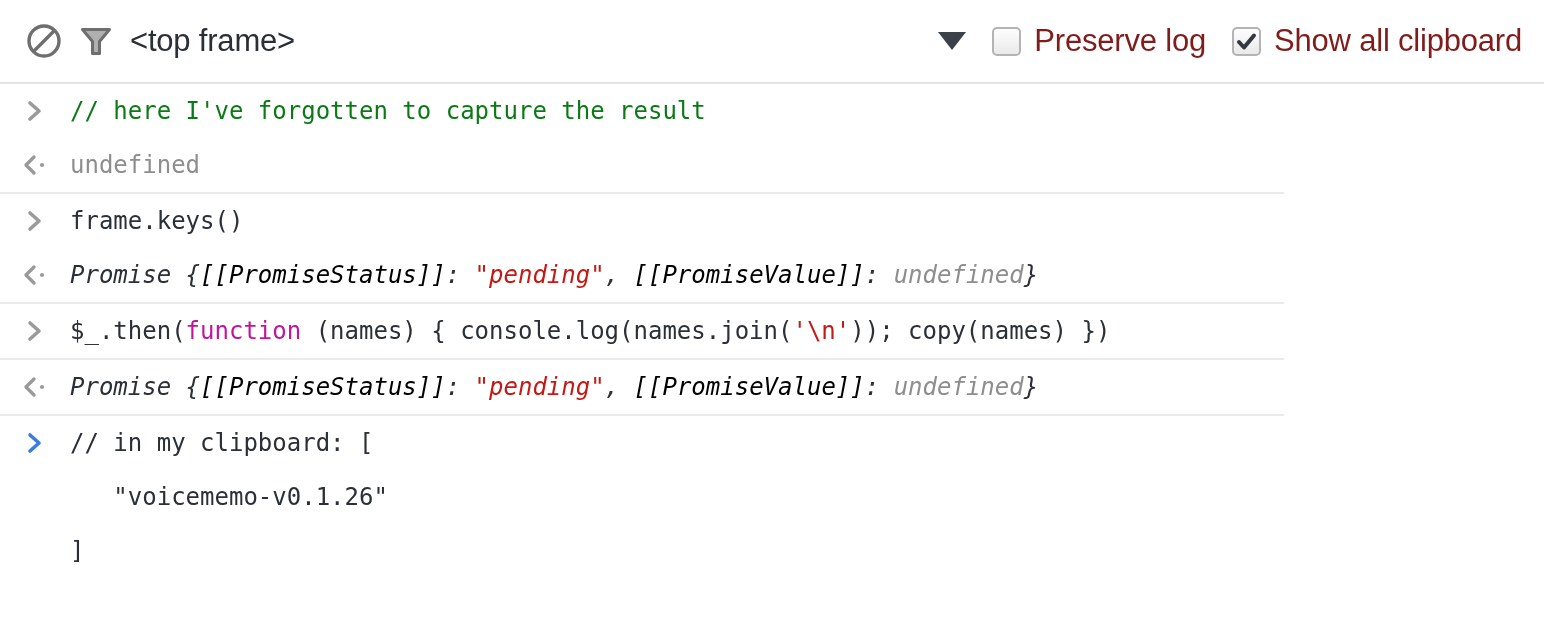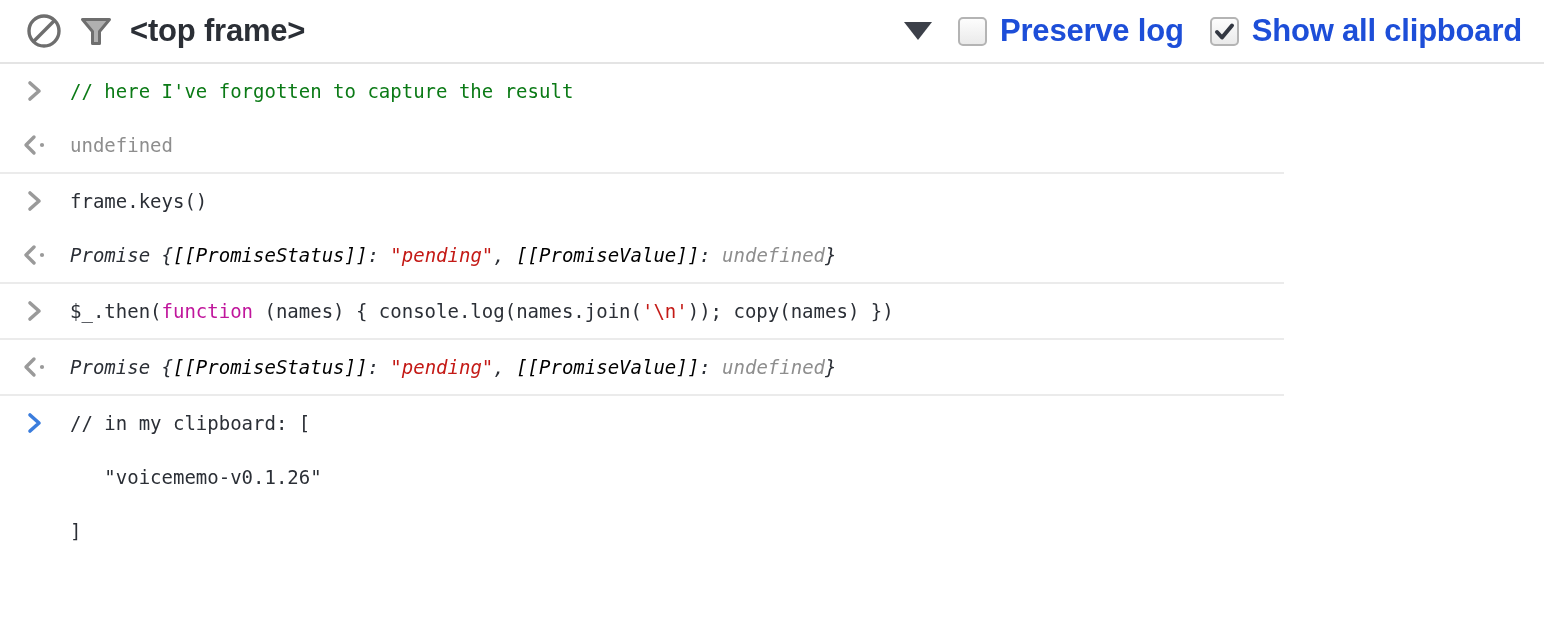--- a/index.html
+++ b/index.html
@@ -7,28 +7,27 @@
   html, body {
     width: 1544px;
     height: 620px;
     background: #ffffff;
     font-family: "Liberation Sans", sans-serif;
     overflow: hidden;
   }
 
   
   #console-toolbar {
-    height: 64px;
+    height: 84px;
     border-bottom: 2px solid #e4e4e4;
     display: flex;
     align-items: center;
     padding: 0 14px 0 18px;
     background: #ffffff;
     position: relative;
-    font-weight: bold;
   }
 
   .tb-icon-btn {
     width: 52px;
     height: 52px;
     display: flex;
     align-items: center;
     justify-content: center;
     cursor: pointer;
     flex: 0 0 auto;
@@ -82,29 +81,29 @@
     position: relative;
     display: flex;
     align-items: center;
     justify-content: center;
   }
   .checkbox svg { display: none; }
   .checkbox.checked svg { display: block; }
 
   .tb-check-label {
     font-size: 31px;
-    color: #1d4ed8;
+    color: #7f1d1d;
     letter-spacing: -0.2px;
     white-space: nowrap;
   }
 
   
   #console-log {
     font-family: "DejaVu Sans Mono", "Liberation Mono", monospace;
-    font-size: 19px;
+    font-size: 24px;
     line-height: 54px;
     color: #2b2f36;
     width: 1284px;
   }
 
   .log-group {
     border-bottom: 2px solid #ebebeb;
   }
   .log-group.no-rule { border-bottom: none; }
 

